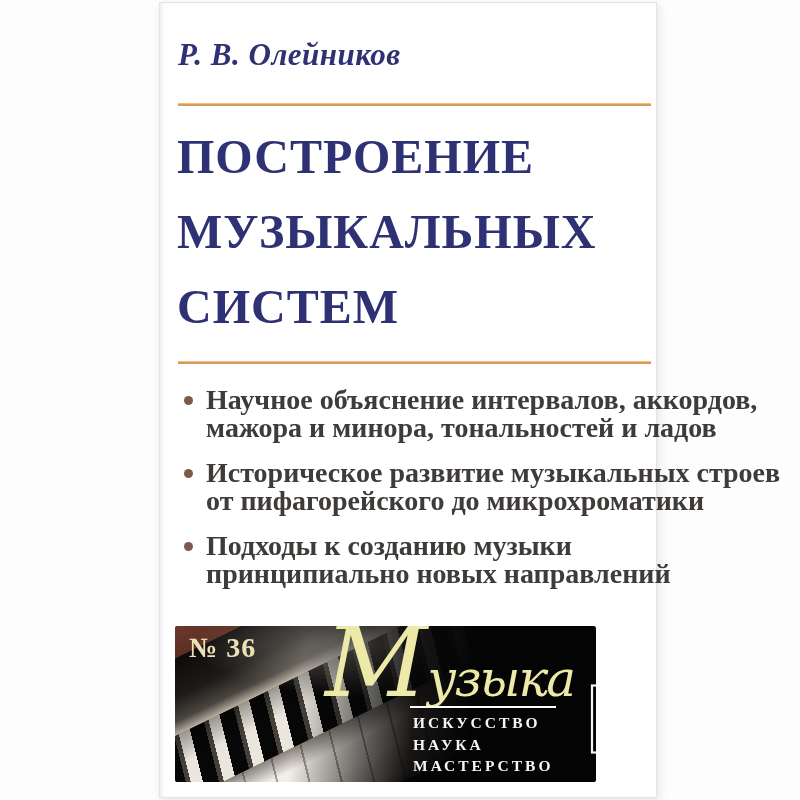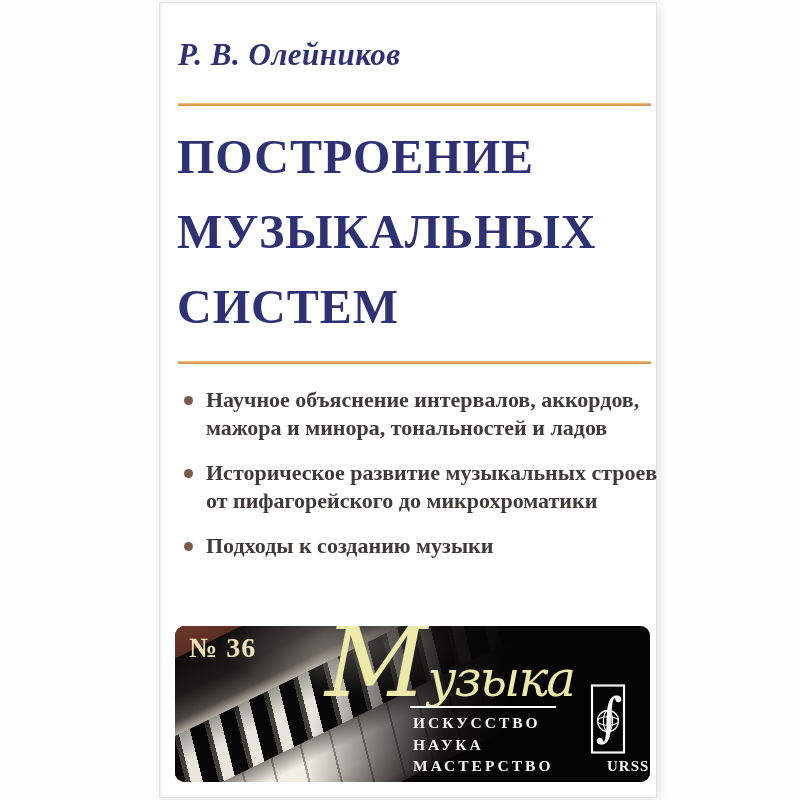--- a/index.html
+++ b/index.html
@@ -14,26 +14,26 @@
   .rule{background:linear-gradient(to bottom,#f3cd9a 0%,var(--c-accent_orange) 45%,#d3944f 100%);}
   .rule-top{top:100px;}
   .rule-bottom{top:358px;}
   .title{position:absolute;left:17px;top:116px;margin:0;font-size:48px;line-height:75px;
     font-weight:700;color:var(--c-title_navy);letter-spacing:1px;}
   .title span{display:block;white-space:nowrap;}
   .bullets{position:absolute;left:22px;top:383px;width:462px;margin:0;padding:0;list-style:none;}
   .bullets li{display:flex;align-items:flex-start;margin-bottom:17px;}
   .dot{flex:0 0 auto;width:9px;height:9px;border-radius:50%;background:var(--c-bullet_brown);
     margin:10px 13px 0 2px;}
-  .btxt{font-size:22px;line-height:28px;font-weight:700;color:var(--c-body_text);}
+  .btxt{font-size:28px;line-height:28px;font-weight:700;color:var(--c-body_text);}
   .btxt div{white-space:nowrap;}
 
   
-  .banner{position:absolute;left:15px;top:623px;width:475px;height:156px;background:var(--c-panel_bg);
-    overflow:hidden;border-radius:10px;}
+  .banner{position:absolute;left:15px;top:623px;width:421px;height:156px;background:var(--c-panel_bg);
+    overflow:hidden;border-radius:3px;}
   .pbase{position:absolute;inset:0;
     background:
       radial-gradient(ellipse 300px 190px at -4% -12%, rgba(128,66,50,0.95) 0%, rgba(84,40,32,0.8) 40%, rgba(40,20,16,0) 72%),
       radial-gradient(ellipse 260px 200px at -6% 112%, rgba(110,56,44,0.9) 0%, rgba(70,34,28,0.75) 40%, rgba(30,15,12,0) 70%),
       linear-gradient(105deg,#2a1511 0%,#170d0b 28%,#0b0808 55%,#060505 100%);}
   .kb{position:absolute;left:-120px;top:-70px;width:720px;height:260px;transform:rotate(-26deg);}
   .kb-body{position:absolute;left:0;right:0;top:0;height:70px;
     background:linear-gradient(to bottom,#0e0c0a 0%,#1c1917 50%,#4a453f 82%,#b8b2a6 100%);}
   .kb-black{position:absolute;left:0;right:0;top:70px;height:62px;transform:skewX(-12deg);
     background:
@@ -92,20 +92,21 @@
         <span class="dot"></span>
         <div class="btxt">
           <div>Историческое развитие музыкальных строев</div>
           <div>от пифагорейского до микрохроматики</div>
         </div>
       </li>
       <li>
         <span class="dot"></span>
         <div class="btxt">
           <div>Подходы к созданию музыки</div>
+          <div>принципиально новых направлений</div>
         </div>
       </li>
     </ul>
 
     <div class="banner">
       <div class="pbase"></div>
       <div class="kb">
         <div class="kb-body"></div>
         <div class="kb-black"></div>
         <div class="kb-white"></div>

